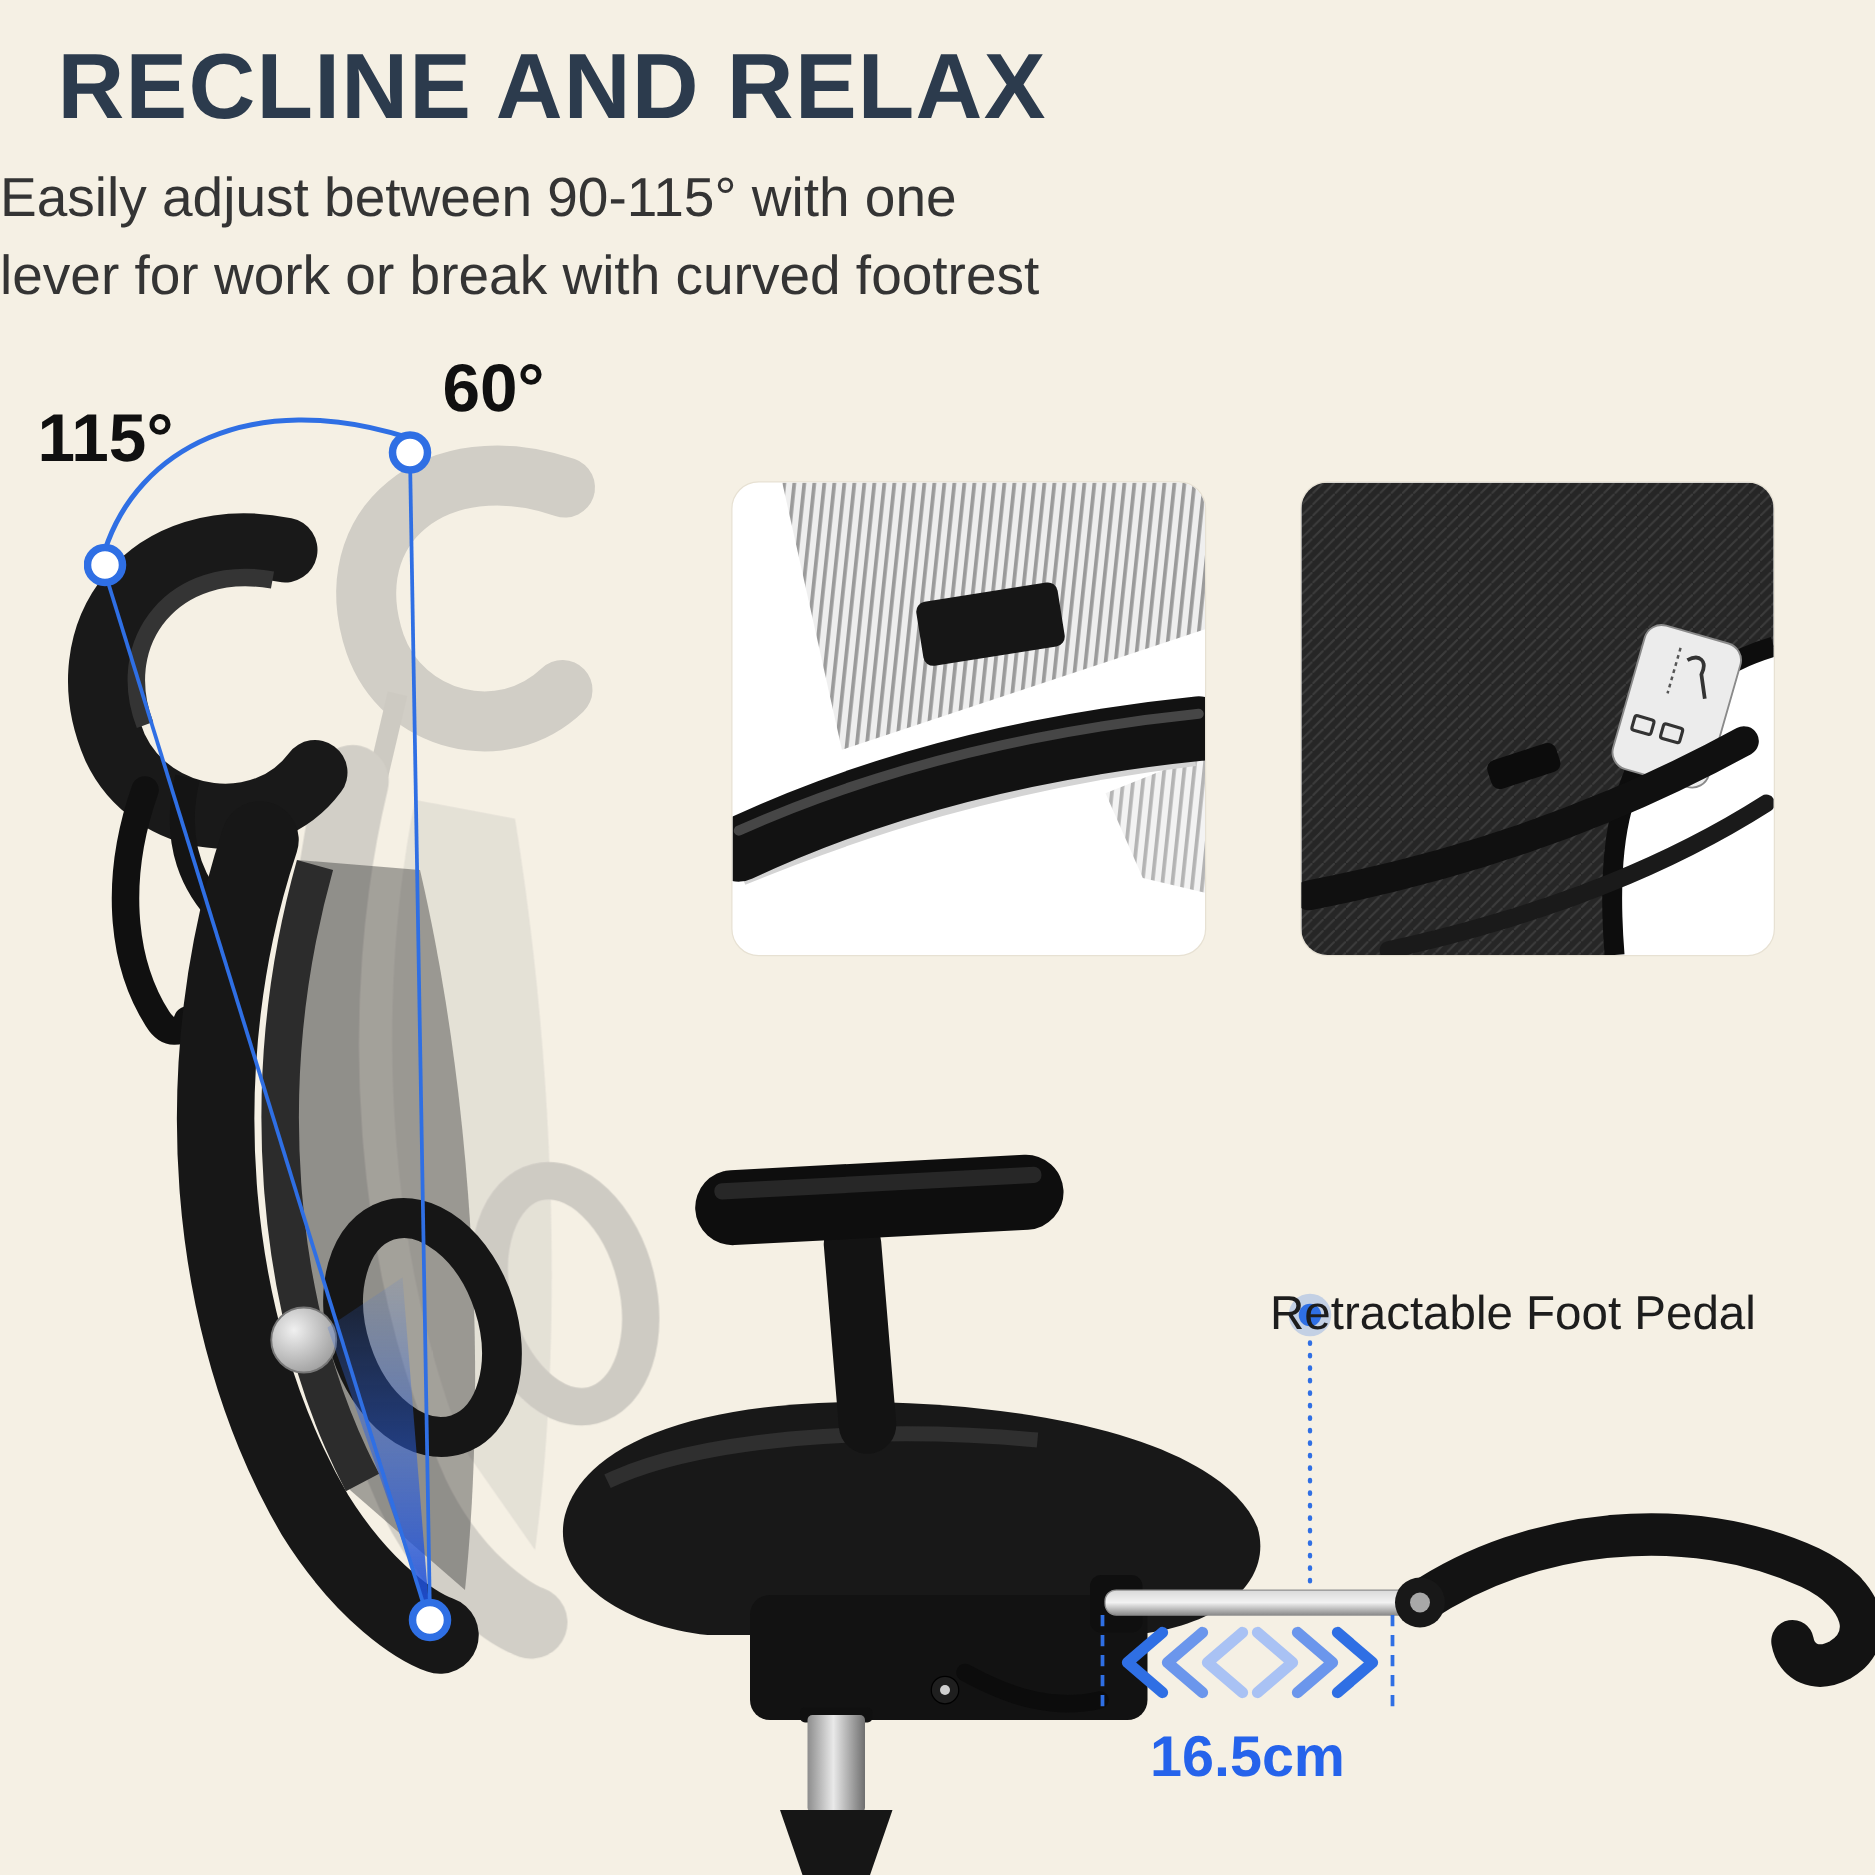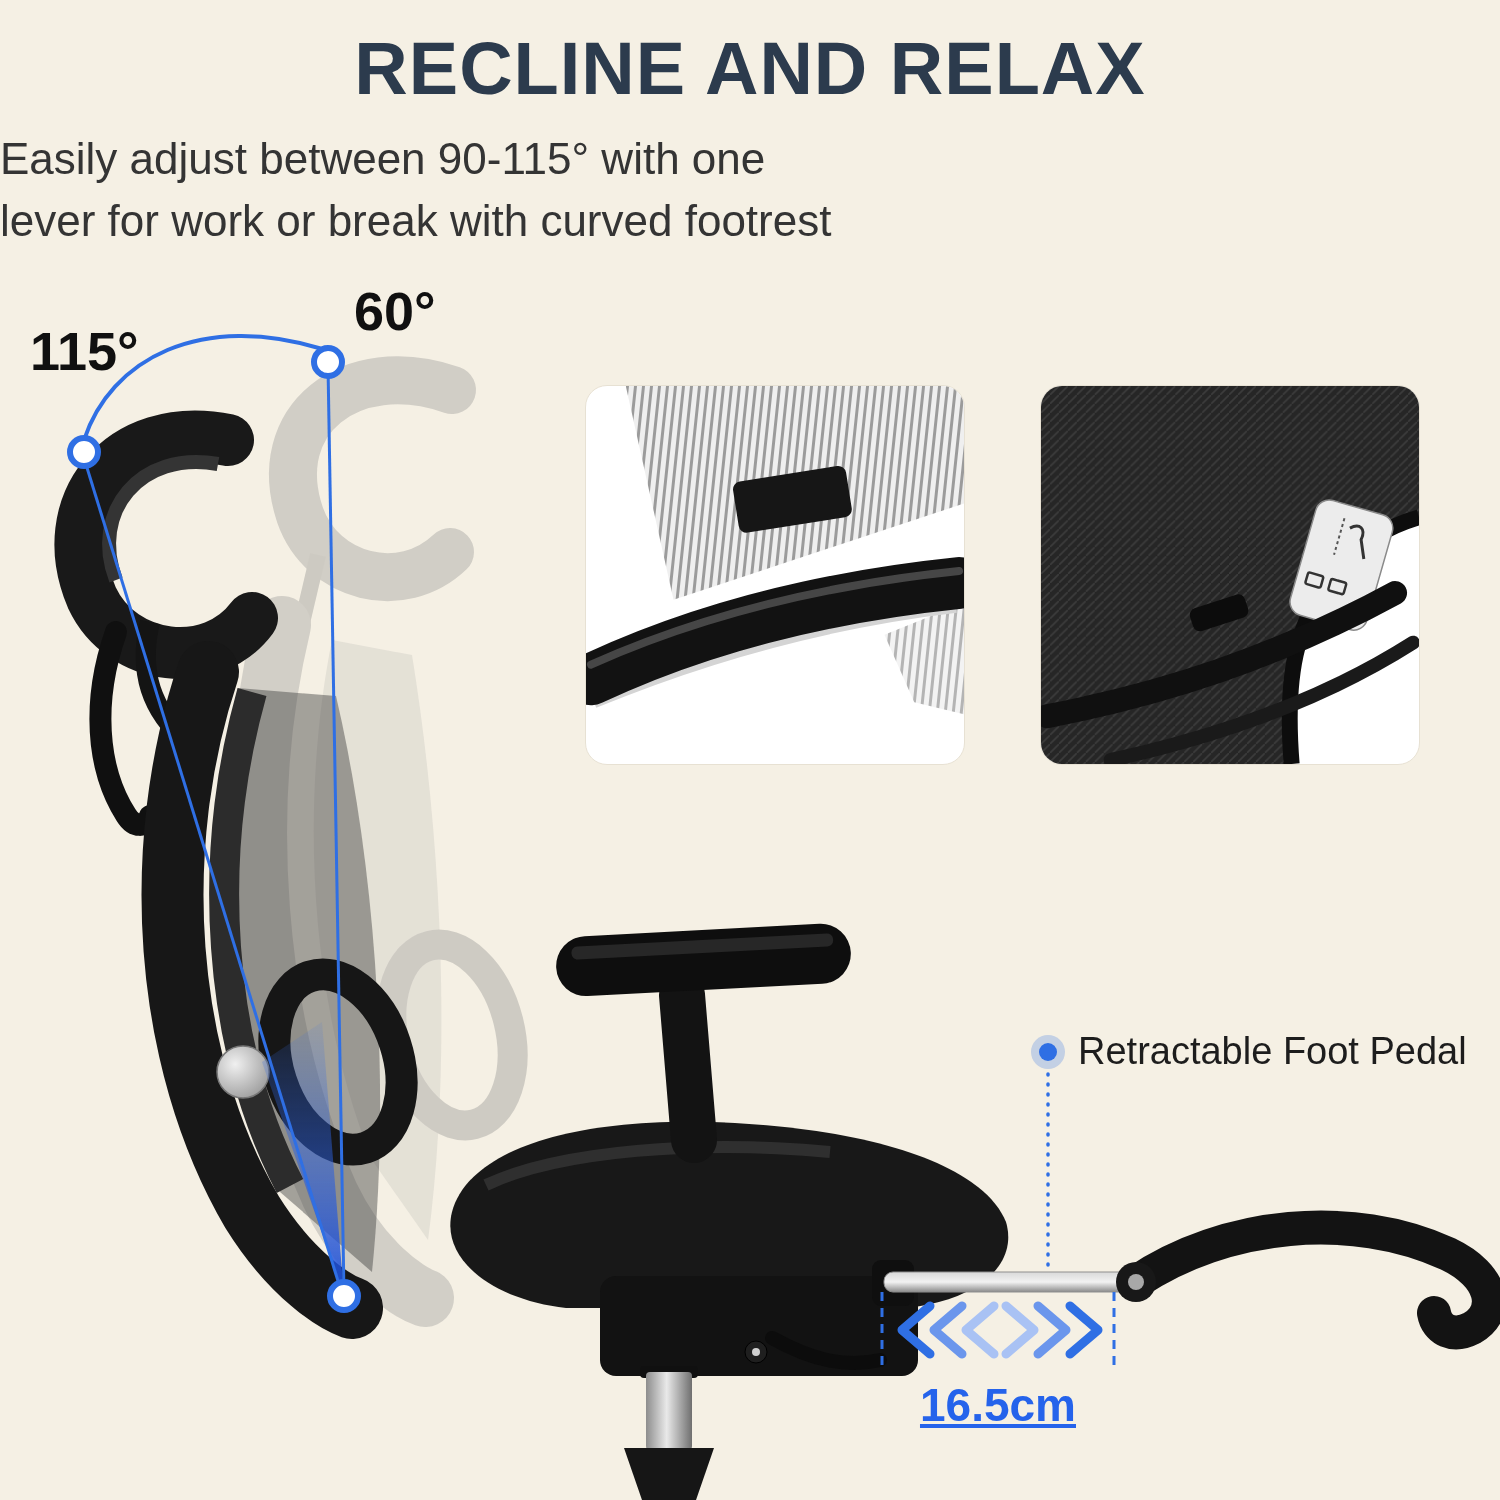--- a/index.html
+++ b/index.html
@@ -11,22 +11,22 @@
     --ghost-gray:#c0beb9;
     --measurement-blue:#2563eb;
   }
   *{box-sizing:border-box;margin:0;padding:0;}
   html,body{width:1500px;height:1500px;overflow:hidden;}
   body{background:var(--background);font-family:"Liberation Sans",sans-serif;}
   .page{position:relative;width:1500px;height:1500px;background:var(--background);}
 
   .title{
     position:absolute;top:26px;left:0;width:100%;
-    text-align:center;font-size:74px;font-weight:bold;
-    color:var(--title);letter-spacing:1px;
+    text-align:left;font-size:74px;font-weight:bold;
+    color:var(--title);letter-spacing:1px;padding-left:46px;
   }
   .subtitle{
     position:absolute;top:128px;left:0;width:100%;
     text-align:left;font-size:44px;line-height:1.42;
     color:var(--subtitle);
   }
 
   .chair-svg{position:absolute;left:0;top:0;width:1500px;height:1500px;z-index:1;}
 
   .angle-label{
@@ -37,25 +37,25 @@
 
   .inset{
     position:absolute;width:380px;height:380px;background:#ffffff;
     border-radius:22px;overflow:hidden;z-index:2;border:1px solid #e7e1d3;
   }
   .inset-1{left:585px;top:385px;}
   .inset-2{left:1040px;top:385px;}
   .inset svg{display:block;width:100%;height:100%;}
 
   .pedal-label{
-    position:absolute;left:1078px;top:1030px;font-size:38px;color:#1d1d1d;z-index:3;
+    position:absolute;left:1016px;top:1030px;font-size:38px;color:#1d1d1d;z-index:3;
   }
   .measure-label{
     position:absolute;left:846px;top:1378px;width:304px;text-align:center;
-    font-size:46px;font-weight:bold;color:var(--measurement-blue);z-index:3;text-decoration:underline;
+    font-size:46px;font-weight:bold;color:var(--measurement-blue);z-index:3;
   }
 </style>
 </head>
 <body>
 
 <div class="page">
 
   <h1 class="title">RECLINE AND RELAX</h1>
 
   <p class="subtitle">

